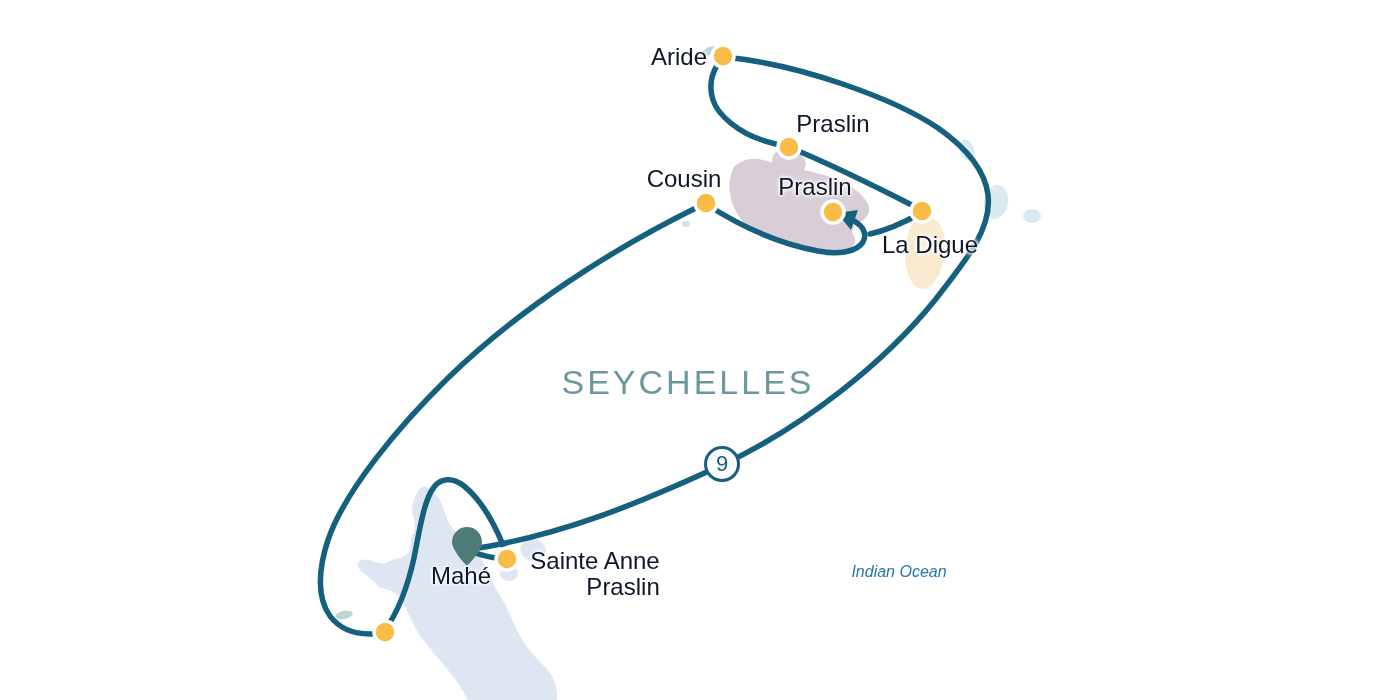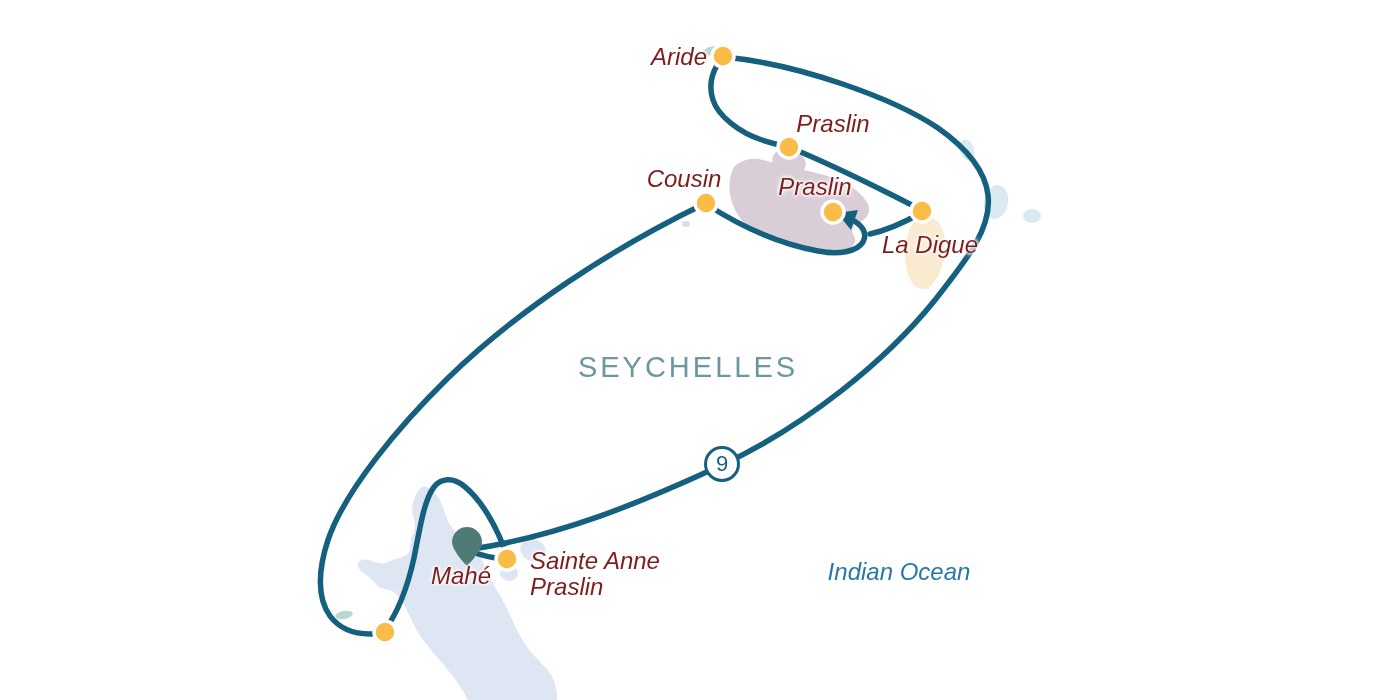--- a/index.html
+++ b/index.html
@@ -2,34 +2,33 @@
 <html><head>
 <meta charset="utf-8">
 <style>
   html,body{margin:0;padding:0;background:#fff;}
   #stage{
     position:relative;width:1400px;height:700px;background:#ffffff;overflow:hidden;
     font-family:"Liberation Sans", sans-serif;
   }
   #map-svg{position:absolute;left:0;top:0;width:1400px;height:700px;}
   .lbl{
-    position:absolute;color:#7f1d1d;font-size:24px;line-height:1.08;white-space:nowrap;
+    position:absolute;color:#0f172a;font-size:24px;line-height:1.08;white-space:nowrap;
     text-shadow:0 0 3px #fff,0 0 3px #fff,0 0 5px #fff,0 0 5px #fff;
     transform:translate(-50%,-50%);
-    font-style:italic;
   }
   .lbl.right-anchor{transform:translate(-100%,-50%);}
-  .lbl.center2{text-align:left;white-space:normal;}
+  .lbl.center2{text-align:right;white-space:normal;}
   .lbl-region{
     position:absolute;transform:translate(-50%,-50%);
-    color:#6c97a1;font-size:29px;letter-spacing:3px;white-space:nowrap;
+    color:#6c97a1;font-size:34px;letter-spacing:3px;white-space:nowrap;margin-top:15px;
   }
   .lbl-ocean{
     position:absolute;transform:translate(-50%,-50%);
-    color:#2878a8;font-size:24px;font-style:italic;white-space:nowrap;
+    color:#2878a8;font-size:16px;font-style:italic;white-space:nowrap;
   }
   .badge{
     position:absolute;left:722px;top:464px;transform:translate(-50%,-50%);
     width:30px;height:30px;border-radius:50%;
     background:#ffffff;border:3px solid #15607e;
     color:#15607e;font-size:22px;display:flex;align-items:center;justify-content:center;
   }
 </style>
 </head>
 <body>

